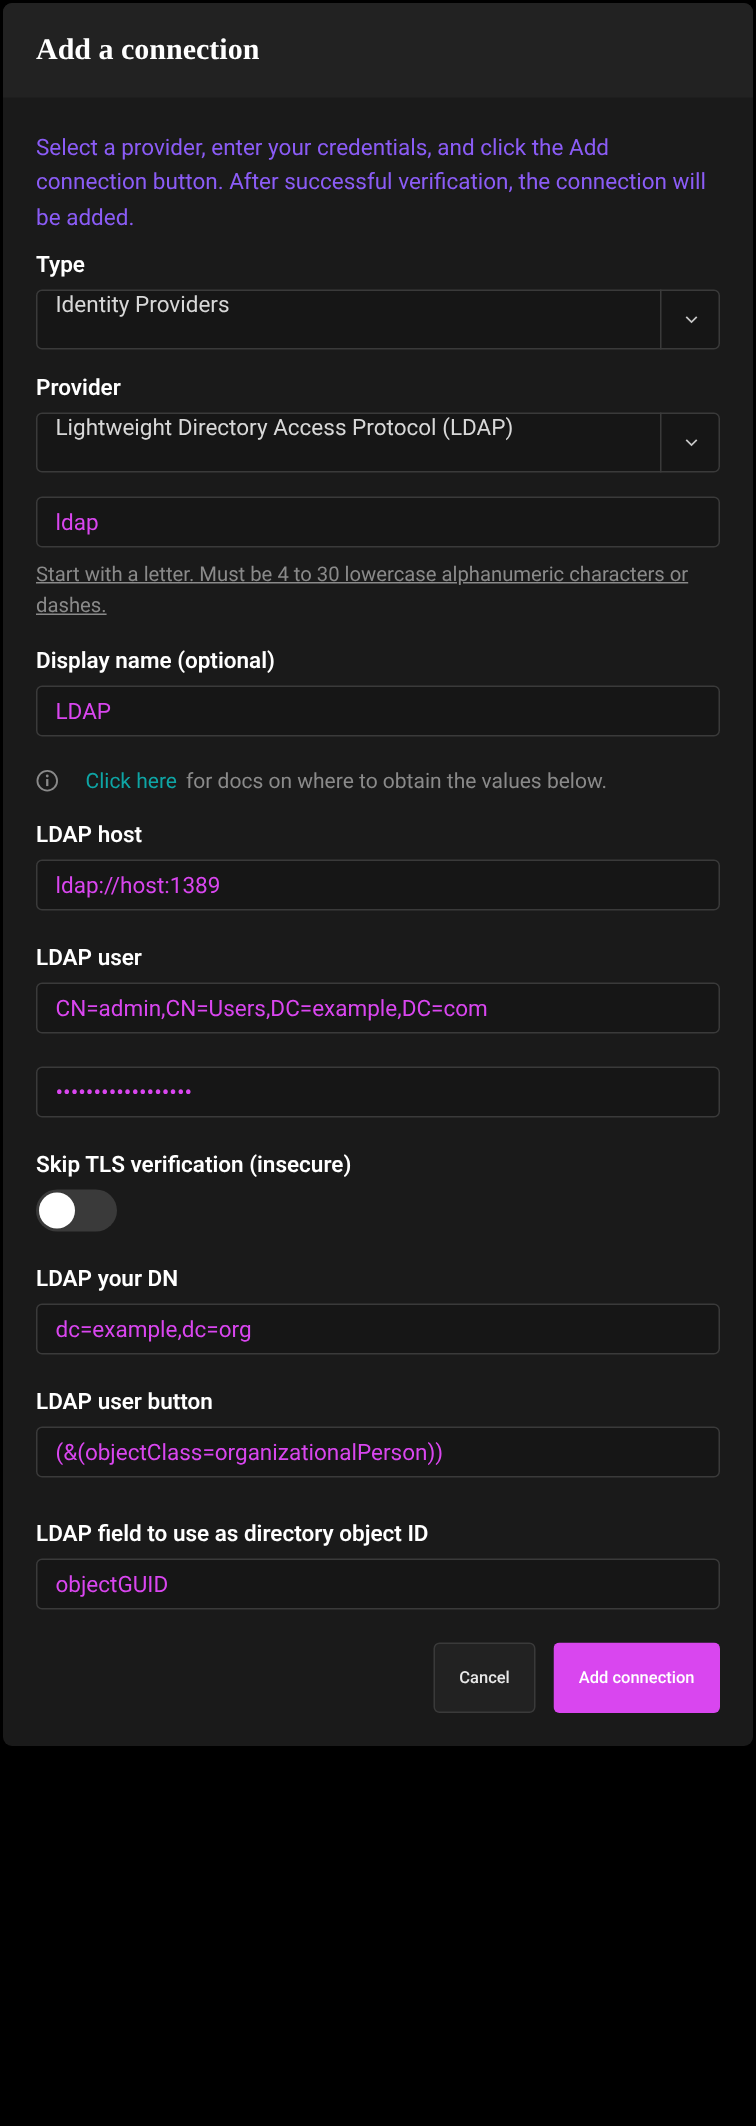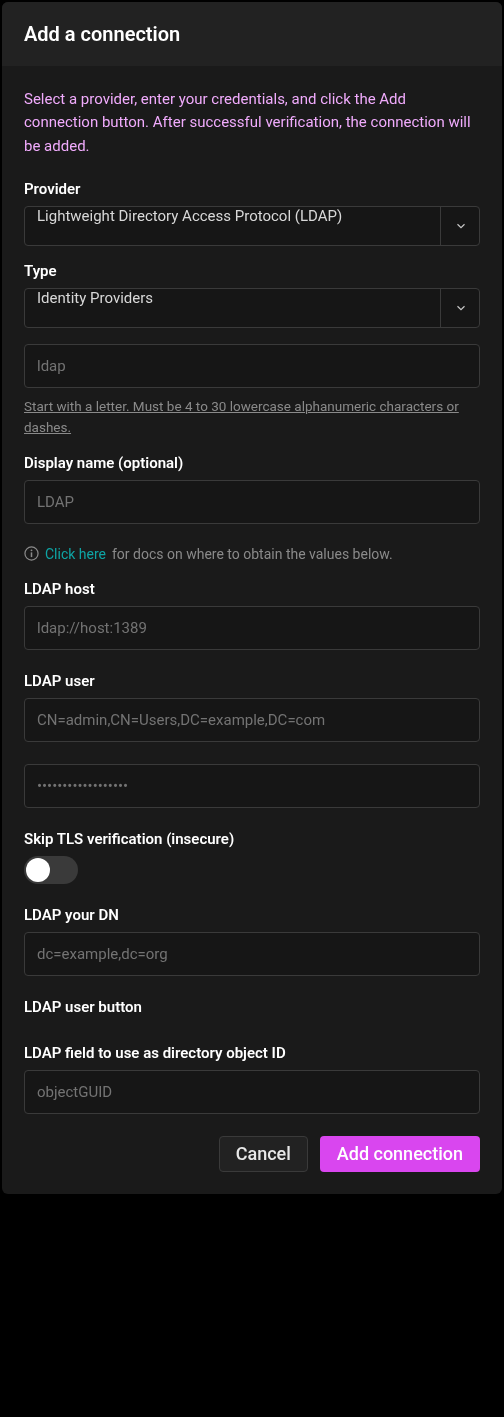--- a/index.html
+++ b/index.html
@@ -18,28 +18,29 @@
     overflow: hidden;
   }
   .dialog-header {
     background: #222222;
     padding: 20px 22px;
   }
   .dialog-title {
     font-size: 20px;
     font-weight: 600;
     color: #fff;
+    font-family: Liberation Serif, serif;
   }
   .dialog-body {
     padding: 22px 22px 0 22px;
   }
   .intro {
-    color: #f0abfc;
+    color: #8b5cf6;
     line-height: 1.55;
-    margin-bottom: 22px;
+    margin-bottom: 10px;
     font-size: 15px;
   }
   .field { margin-bottom: 16px; }
   .field-label {
     font-weight: 600;
     font-size: 15px;
     color: #fff;
     display: block;
     margin-bottom: 8px;
   }
@@ -65,45 +66,45 @@
     height: 40px;
     display: flex;
     align-items: center;
     justify-content: center;
     border-left: 1px solid #3a3a3a;
     pointer-events: none;
   }
   .chevron svg { width: 14px; height: 14px; stroke: #c8c8c8; stroke-width: 2; fill: none; }
   .text-input {
     width: 100%;
-    height: 44px;
+    height: 34px;
     background: #161616;
     border: 1px solid #3a3a3a;
     border-radius: 4px;
-    color: #737373;
+    color: #d946ef;
     padding: 0 12px;
     font-size: 15px;
     font-family: inherit;
   }
   .hint {
     color: #8a8a8a;
     font-size: 13.5px;
     line-height: 1.55;
     margin-top: 8px;
     text-decoration: underline;
   }
   .docs-line {
     display: flex;
     align-items: center;
     gap: 6px;
     margin: 22px 0 18px 0;
     font-size: 14px;
     color: #8a8a8a;
   }
-  .docs-line .link { color: #0ea5a5; cursor: pointer; }
+  .docs-line .link { color: #0ea5a5; cursor: pointer; margin-left: 12px; }
   .info-icon {
     width: 15px; height: 15px;
     flex: 0 0 auto;
   }
   .info-icon svg { width: 15px; height: 15px; }
   .toggle {
     width: 54px; height: 28px;
     background: #3a3a3a;
     border-radius: 14px;
     position: relative;
@@ -116,24 +117,24 @@
     background: #fff;
     border-radius: 50%;
   }
   .dialog-footer {
     display: flex;
     justify-content: flex-end;
     gap: 12px;
     padding: 18px 22px 22px 22px;
   }
   .btn {
-    height: 36px;
+    height: 47px;
     padding: 0 16px;
     border-radius: 4px;
-    font-size: 18px;
+    font-size: 11px;
     font-weight: 500;
     cursor: pointer;
     border: 1px solid transparent;
     font-family: inherit;
   }
   .btn-secondary {
     background: #222;
     border: 1px solid #3a3a3a;
     color: #e8e8e8;
   }
@@ -150,35 +151,35 @@
 
   <div class="dialog-header">
     <div class="dialog-title">Add a connection</div>
   </div>
 
   <div class="dialog-body">
 
     <p class="intro">Select a provider, enter your credentials, and click the Add connection button. After successful verification, the connection will be added.</p>
 
     <div class="field">
-      <label class="field-label">Provider</label>
+      <label class="field-label">Type</label>
       <div class="select-wrap">
-        <div class="select">Lightweight Directory Access Protocol (LDAP)</div>
+        <div class="select">Identity Providers</div>
         <span class="chevron">
           <svg viewBox="0 0 24 24">
               <polyline points="6 9 12 15 18 9"></polyline>
             </svg>
         </span>
       </div>
     </div>
 
     <div class="field">
-      <label class="field-label">Type</label>
+      <label class="field-label">Provider</label>
       <div class="select-wrap">
-        <div class="select">Identity Providers</div>
+        <div class="select">Lightweight Directory Access Protocol (LDAP)</div>
         <span class="chevron">
           <svg viewBox="0 0 24 24">
               <polyline points="6 9 12 15 18 9"></polyline>
             </svg>
         </span>
       </div>
     </div>
 
     <div class="field">
       <input class="text-input" type="text" value="ldap" style="">
@@ -228,20 +229,21 @@
     <div class="field-spacer"></div>
 
     <div class="field">
       <label class="field-label">LDAP your DN</label>
       <input class="text-input" type="text" value="dc=example,dc=org" style="">
     </div>
     <div class="field-spacer"></div>
 
     <div class="field">
       <label class="field-label">LDAP user button</label>
+      <input class="text-input" type="text" value="(&amp;(objectClass=organizationalPerson))" style="">
     </div>
     <div class="field-spacer"></div>
 
     <div class="field-spacer"></div>
 
     <div class="field" style="margin-bottom:4px">
       <label class="field-label">LDAP field to use as directory object ID</label>
       <input class="text-input" type="text" value="objectGUID" style="">
     </div>
 

